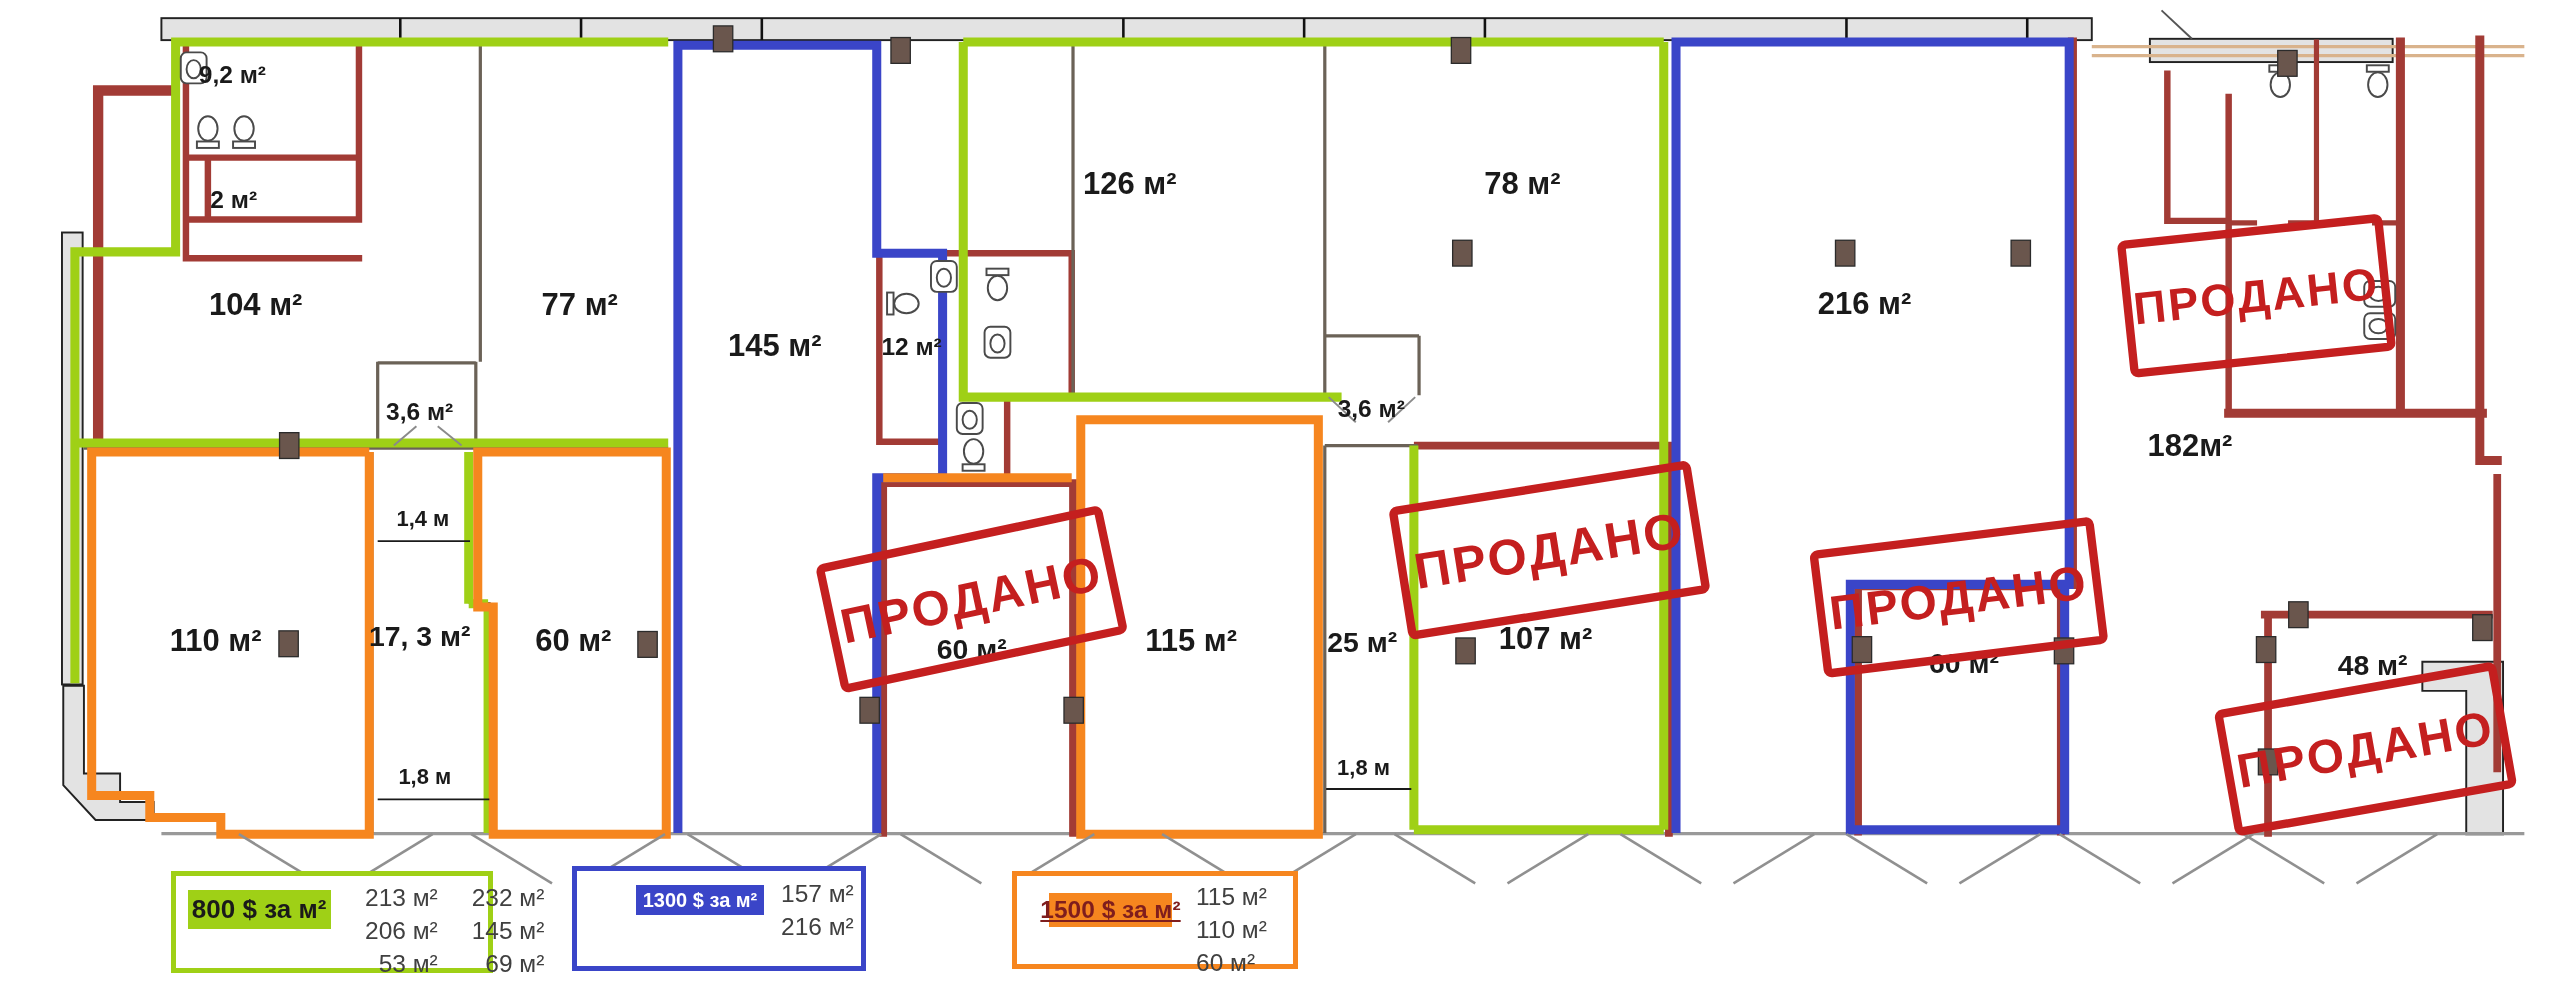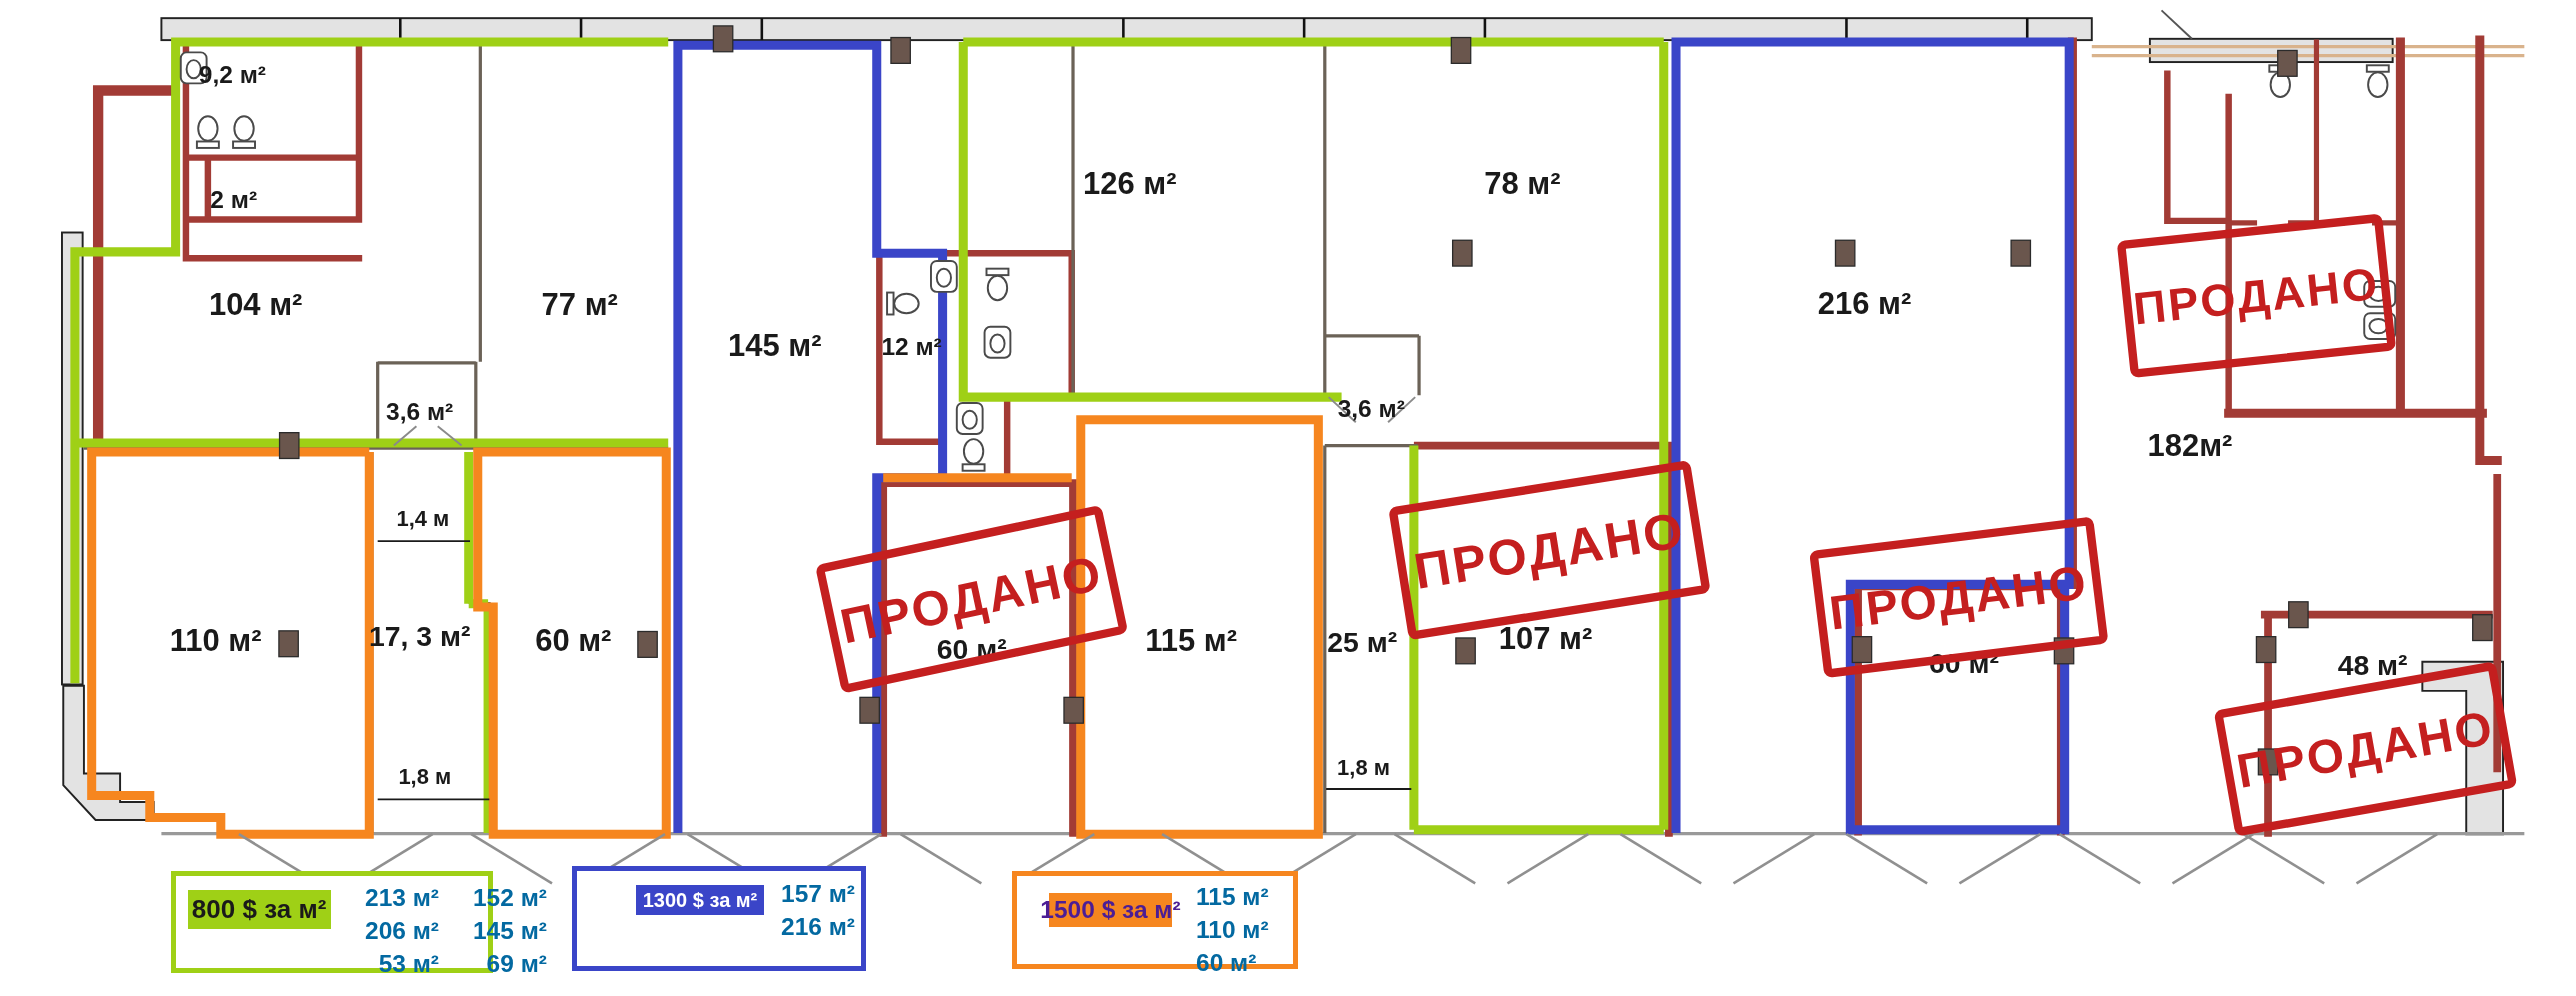--- a/index.html
+++ b/index.html
@@ -23,22 +23,22 @@
   .pointer{stroke:#8a8a8a;stroke-width:3;}
   
   .legend{position:absolute;background:#fff;box-sizing:border-box;}
   .legend.green{border:5.8px solid var(--green,#9FD016);}
   .legend.blue{border:5.8px solid var(--blue,#3A45C8);}
   .legend.orange{border:5.8px solid var(--orange,#F6861F);}
   .chip{position:absolute;display:flex;align-items:center;justify-content:center;
         font-weight:bold;font-size:26px;white-space:nowrap;}
   .chip.green{background:var(--green,#9FD016);color:#1a1a1a;}
   .chip.blue{background:var(--blue,#3A45C8);color:#fff;}
-  .chip.orange{background:var(--orange,#F6861F);color:#4c1d95;}
-  .areas{position:absolute;display:grid;font-weight:bold;font-size:24.5px;color:#0369a1;
+  .chip.orange{background:var(--orange,#F6861F);color:#7f1d1d;text-decoration:underline;}
+  .areas{position:absolute;display:grid;font-weight:normal;font-size:24.5px;color:#404040;
          row-gap:5.2px;white-space:nowrap;}
   .areas.twocol{grid-template-columns:max-content max-content;column-gap:34px;}
 </style>
 </head>
 <body>
 
 <div id="stage">
 
   <svg id="plan" width="2576" height="997" viewBox="0 0 3990 1544" xmlns="http://www.w3.org/2000/svg">
 
@@ -269,21 +269,21 @@
           <rect x="-215" y="-92.5" width="430" height="185" rx="6" class="stamp-rect"></rect>
           <text x="0" y="0" dy="0.35em" font-size="74" class="stamp-text">ПРОДАНО</text>
         </g>
       </g>
   </svg>
 
   <div class="legend green" style="left:171px;top:871px;width:322px;height:102px;text-align:right;">
     <span class="chip green" style="left:11.6px;top:14px;width:143px;height:39px;">800 $ за м²</span>
     <div class="areas twocol" style="left:189px;top:7.7px;">
       <span>213 м²</span>
-      <span>152 м²</span>
+      <span>232 м²</span>
       <span>206 м²</span>
       <span>145 м²</span>
       <span>53 м²</span>
       <span>69 м²</span>
     </div>
   </div>
 
   <div class="legend blue" style="left:572px;top:866px;width:294px;height:105px;">
     <span class="chip blue" style="left:59px;top:14px;width:128px;height:30px;font-size:20px;">1300 $ за м²</span>
     <div class="areas" style="left:204px;top:9px;">

